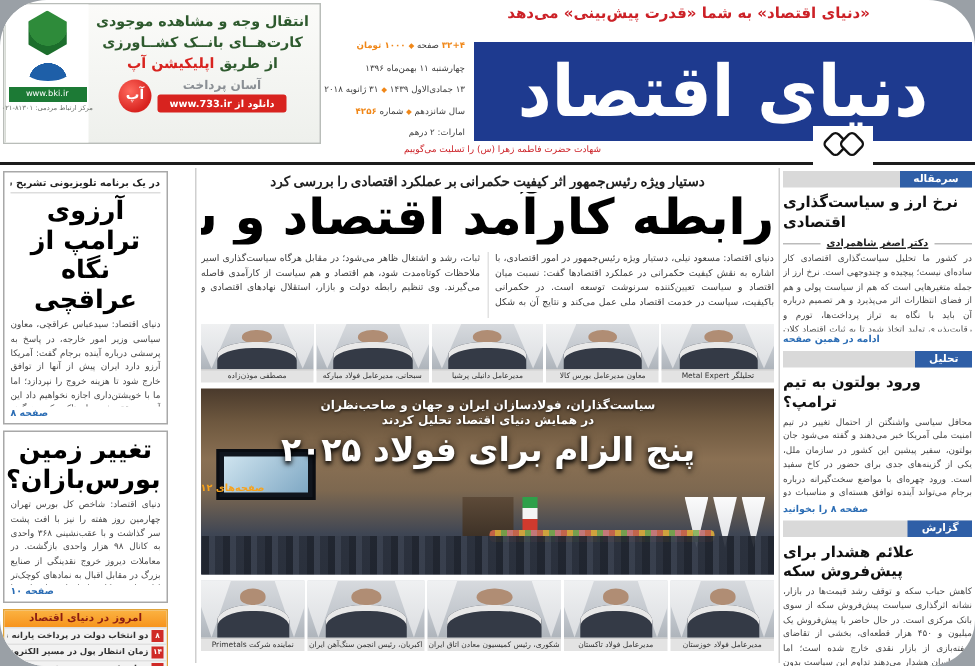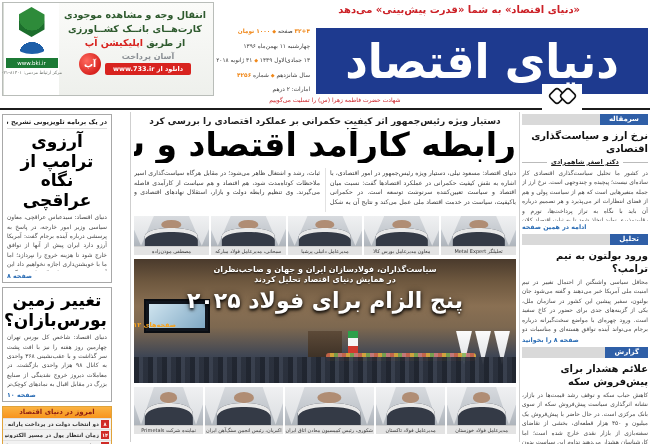--- a/index.html
+++ b/index.html
@@ -1,18 +1,18 @@
 <!DOCTYPE html>
 <html lang="fa" dir="rtl"><head>
 <meta charset="utf-8">
 <style>
   * { margin:0; padding:0; box-sizing:border-box; }
   html,body { background:#9aa0a6; }
   body { font-family:"DejaVu Sans", sans-serif; }
-  .page { position:relative; width:650px; height:444px; background:#fff; margin:0 auto; overflow:hidden; direction:rtl; }
+  .page { position:relative; width:650px; height:444px; background:#fff; margin:0 auto; overflow:hidden; direction:rtl;border-radius:31px; }
 
   
   .ad { position:absolute; top:2px; left:2px; width:212px; height:94px; border:1px solid #b9bdb9; background:linear-gradient(180deg,#fbfbf9,#eef0ec); display:flex; flex-direction:row-reverse; }
   .ad-bank { width:56px; border-left:1px solid #d8dcd6; display:flex; flex-direction:column; align-items:center; justify-content:flex-start; padding-top:4px; background:#fff; }
   .bank-emblem { width:26px; height:30px; background:radial-gradient(circle at 50% 35%, #2e8b3a 0 55%, #1c6e2c 56% 100%); clip-path:polygon(50% 0,100% 25%,100% 75%,50% 100%,0 75%,0 25%); }
   .bank-swoosh { width:30px; height:14px; margin-top:3px; background:radial-gradient(ellipse at 50% 100%, #1e5fa8 0 60%, transparent 61%); border-radius:50%; }
   .bank-site { margin-top:4px; width:52px; background:#1c7a35; color:#fff; font-size:5.5px; text-align:center; padding:2px 0; }
   .bank-contact { font-size:4.5px; color:#6a6f6a; margin-top:2px; white-space:nowrap; }
   .ad-main { flex:1; padding:5px 6px 3px 4px; display:flex; flex-direction:column; }
   .ad-line { font-size:9.5px; font-weight:bold; color:#2e5a2e; text-align:center; line-height:1.45; white-space:nowrap; }
@@ -36,21 +36,21 @@
   .logo-mark { position:absolute; top:84px; right:68px; width:40px; height:26px; background:#fff; z-index:5; display:flex; align-items:center; justify-content:center; }
 
   .rule { position:absolute; top:108px; left:0; width:650px; height:2px; background:#1c1c1c; }
 
   
   .leftcol  { position:absolute; top:112px; left:2px;  width:110px; height:330px; }
   .sidebar  { position:absolute; top:112px; right:2px; width:126px; height:330px; }
   .center   { position:absolute; top:112px; left:130px; width:390px; height:330px; border-left:1px solid #cfcfcf; border-right:1px solid #cfcfcf; padding:0 3px; }
 
   
-  .kicker { text-align:center; font-size:9px; font-weight:bold; color:#222; margin-top:4px; white-space:nowrap; overflow:hidden; }
+  .kicker { text-align:center; font-size:9px; font-weight:bold; color:#222; margin-top:4px; white-space:nowrap; overflow:hidden;font-family:Liberation Serif, serif; }
   .headline { text-align:center; font-size:33px; font-weight:900; color:#000; letter-spacing:-1px; line-height:1.05; margin-top:2px; white-space:nowrap; overflow:hidden; }
   .intro { margin-top:5px; font-size:6.2px; color:#3a3a3a; text-align:justify; line-height:1.6; column-count:2; column-gap:10px; column-rule:1px solid #e2e2e2; height:44px; overflow:hidden; }
 
   .prow { display:flex; gap:2px; margin-top:4px; }
   .pcell { flex:1; display:flex; flex-direction:column; }
   .pphoto { height:30px; position:relative; overflow:hidden; background:linear-gradient(180deg,#d7dade 0%,#c2c7cd 60%,#aeb4bb 100%); }
   .pphoto.tall { height:38px; }
   .pphoto .flagL, .pphoto .flagR { position:absolute; top:0; width:26px; height:100%; background:linear-gradient(180deg,#f2f3f4,#dfe1e4); clip-path:polygon(50% 0,100% 0,50% 100%,0 0); opacity:.9; }
   .pphoto .flagL{ left:-6px; } .pphoto .flagR{ right:-6px; }
   .person { position:absolute; inset:0; }
@@ -67,21 +67,21 @@
   .podium { position:absolute; bottom:26px; left:50%; transform:translateX(-50%); width:34px; height:26px; background:linear-gradient(180deg,#5d4a38,#3e3227); }
   .iranflag { position:absolute; bottom:30px; left:56%; width:10px; height:22px; background:linear-gradient(180deg,#2ea04a 0 33%,#f5f5f5 33% 66%,#d03a2e 66% 100%); }
   .conf-flags { position:absolute; bottom:18px; right:6px; display:flex; gap:3px; }
   .conf-flags span { width:16px; height:34px; background:linear-gradient(180deg,#fbfbfb,#dcdee2); clip-path:polygon(0 0,100% 0,50% 100%); }
   .audience { position:absolute; bottom:0; left:0; width:100%; height:26px; background:repeating-linear-gradient(90deg,#1f242e 0 5px,#39404e 5px 9px,#2a303c 9px 14px); opacity:.92; }
   .flowers { position:absolute; bottom:22px; right:40px; width:150px; height:8px; background:repeating-linear-gradient(90deg,#d96a4a 0 4px,#e8b23a 4px 8px,#7fae4e 8px 12px,#d9807f 12px 16px); border-radius:3px; opacity:.85; }
 
   
   .badge-row { display:flex; align-items:center; background:#d9d9d9; height:11px; margin-top:4px;padding-left:12px; }
   .badge { background:#2f5fa7; color:#fff; font-size:7px; font-weight:bold; padding:0 9px; height:11px; line-height:11px; }
-  .sb-title { text-align:right; font-size:10px; font-weight:900; color:#111; margin-top:5px; line-height:1.25; }
+  .sb-title { text-align:left; font-size:10px; font-weight:900; color:#111; margin-top:5px; line-height:1.25; }
   .sb-author { display:flex; align-items:center; gap:4px; margin-top:3px; font-size:6.5px; font-weight:bold; color:#222;text-decoration:underline; }
   .sb-author::before, .sb-author::after { content:""; flex:1; height:1px; background:#bbb; }
   .sb-body { margin-top:3px; font-size:5.9px; color:#444; text-align:justify; line-height:1.6; overflow:hidden; }
   .sb-link { margin-top:2px; font-size:6.3px; font-weight:bold; color:#2a6cb4; text-align:left; }
 
   
   .lbox { border:1px solid #a8a8a8; padding:3px 4px; margin-top:4px; background:#fff; }
   .lkicker { text-align:center; font-size:6.5px; font-weight:bold; color:#222; border-bottom:1px solid #ddd; padding-bottom:2px; white-space:nowrap; overflow:hidden; }
   .ltitle { text-align:center; font-size:17px; font-weight:900; color:#000; line-height:1.15; margin-top:3px; }
   .lbody { margin-top:3px; font-size:5.9px; color:#444; text-align:justify; line-height:1.58; overflow:hidden; }

